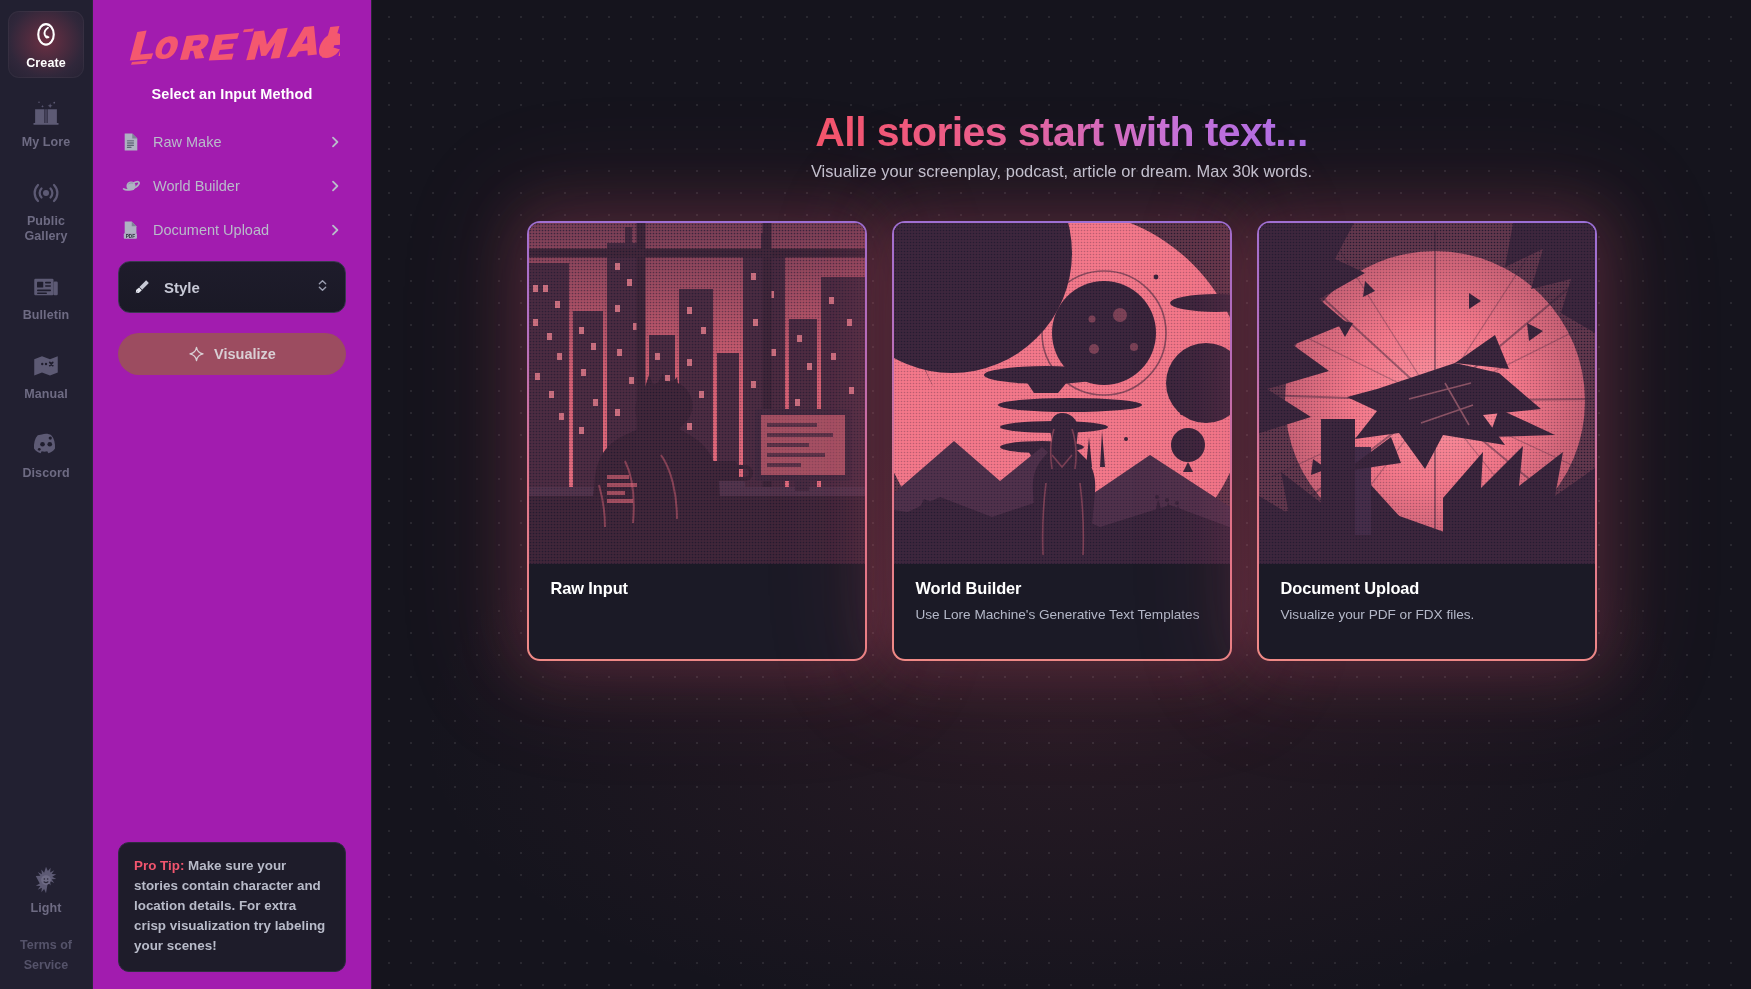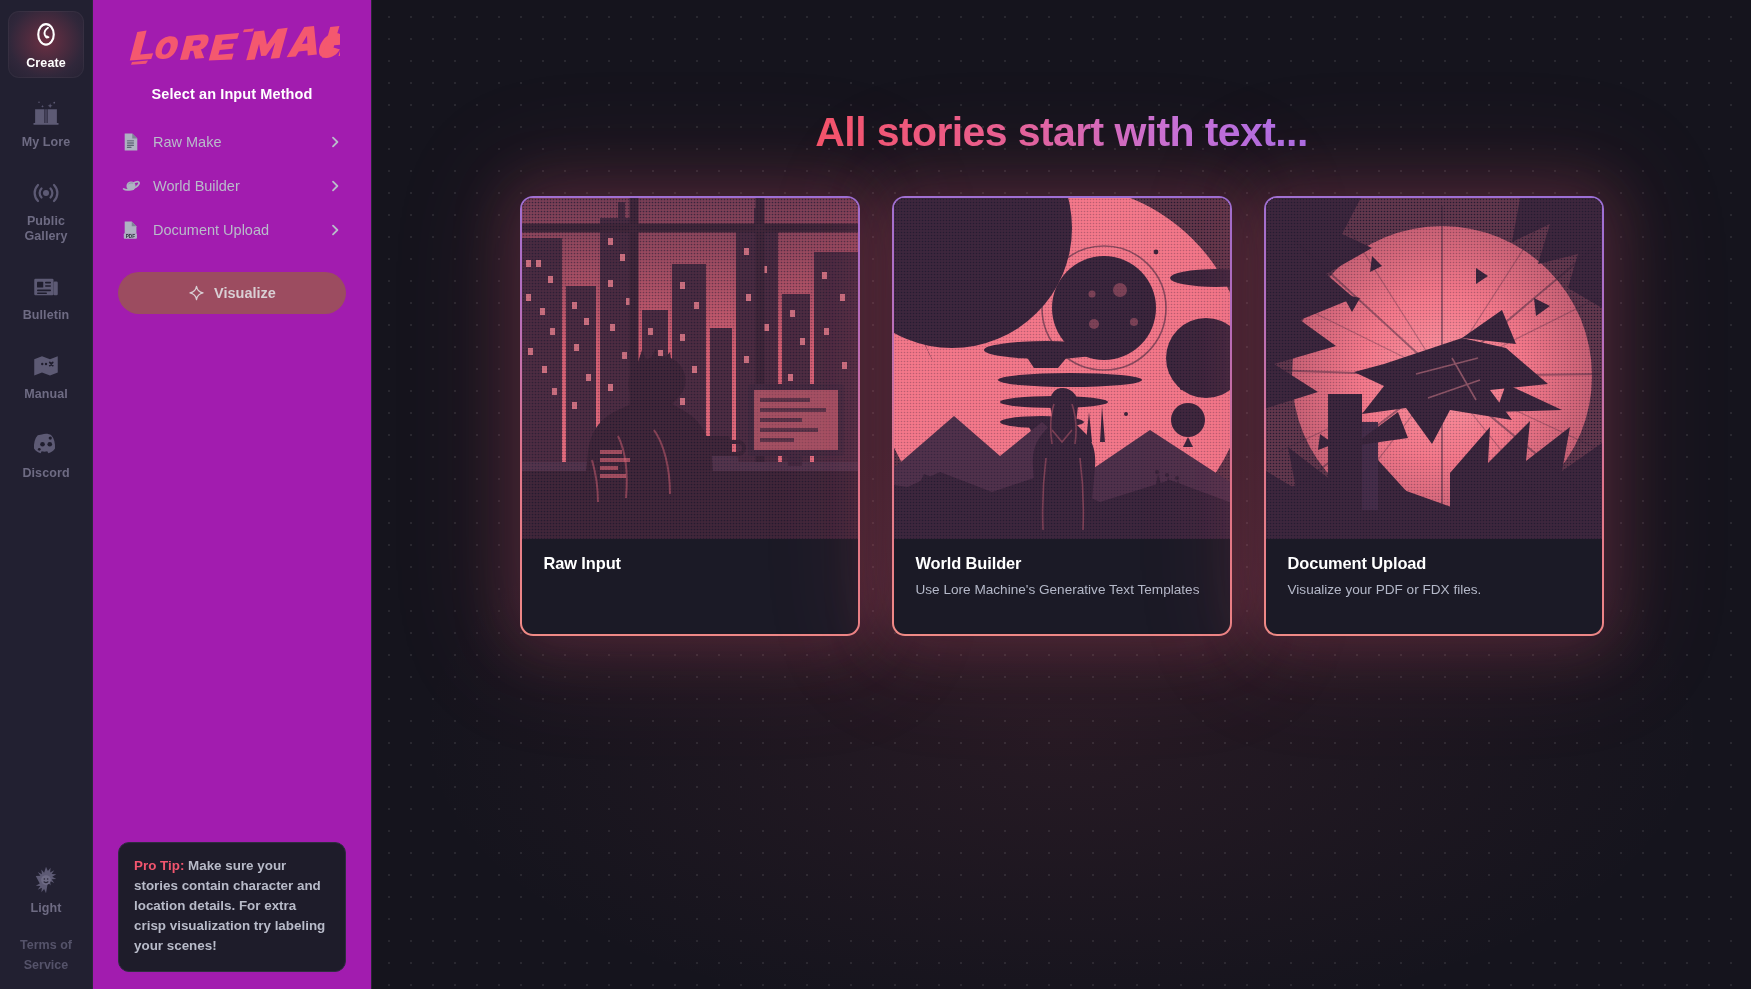--- a/index.html
+++ b/index.html
@@ -109,21 +109,21 @@
     font-size: 41px; font-weight: 700; letter-spacing: -.6px; line-height: 48px;
     background: linear-gradient(90deg,#f4556b 0%, #ec5f8d 34%, #c872d8 72%, #ab6ee8 100%);
     -webkit-background-clip: text; background-clip: text; color: transparent;
     display: inline-block;
   }
   .hero h2 {
     margin-top: 6px; font-size: 16.4px; font-weight: 400; color: #c3c7d4; letter-spacing: .05px;
   }
 
   .cards {
-    position: relative; display: flex; justify-content: center; gap: 32px;
+    position: relative; display: flex; justify-content: center; gap: 25px;
     margin-top: 40px;
   }
   .card {
     width: 340px; height: 440px; border-radius: 13px; cursor: pointer;
     padding: 2px; position: relative;
     background: linear-gradient(185deg,#9b6fd6 0%, #b56fbf 30%, #e0758a 62%, #f08a86 100%);
     box-shadow: 0 0 58px 12px rgba(226,92,118,.20), 0 0 110px 30px rgba(226,92,118,.10);
   }
   .card-inner {
     width: 100%; height: 100%; border-radius: 11px; overflow: hidden;
@@ -328,20 +328,36 @@
         </svg>
       </span>
       <span class="mlabel">Document Upload</span>
       <span class="chev">
         <svg viewBox="0 0 14 14" fill="none" stroke="#b9bcca" stroke-width="1.8" stroke-linecap="round" stroke-linejoin="round">
             <path d="M5 2.6L9.4 7 5 11.4"></path>
           </svg>
       </span>
     </div>
 
+    <div class="style-select">
+      <span class="mico">
+        <svg viewBox="0 0 20 20" width="18" height="18" fill="none">
+          <path d="M14.6 2.6l3 3-7.4 7.4-3-3z" fill="#c7c9d6"></path>
+          <path d="M6.8 10.6l3 3-3.4 3.2-3.2-.3.2-3.1z" fill="#e4e6ee"></path>
+          <path d="M3.4 16.5l1.4-1.4" stroke="#8d90a2" stroke-width="1" stroke-linecap="round"></path>
+        </svg>
+      </span>
+      <span class="slabel">Style</span>
+      <span class="chev">
+        <svg viewBox="0 0 14 16" width="13" height="15" fill="none" stroke="#9a9db0" stroke-width="1.5" stroke-linecap="round" stroke-linejoin="round">
+          <path d="M3.6 6.2L7 2.8l3.4 3.4"></path>
+            <path d="M3.6 9.8L7 13.2l3.4-3.4"></path>
+        </svg>
+      </span>
+    </div>
 
     <button class="viz-btn">
       <span style="display:flex">
         <svg viewBox="0 0 18 18" width="17" height="17" fill="none" stroke="#d9cfd4" stroke-width="1.35" stroke-linejoin="round">
           <path d="M9 1.4c.7 4 2.9 6.2 6.9 7-4 .8-6.2 3-6.9 7-.7-4-2.9-6.2-6.9-7 4-.8 6.2-3 6.9-7z"></path>
         </svg>
       </span>
       <span>Visualize</span>
     </button>
 
@@ -352,20 +368,21 @@
         <span class="pt">Pro Tip:</span><span> Make sure your stories contain character and location details. For extra crisp visualization try labeling your scenes!</span>
       </p>
     </div>
   </aside>
 
   <main class="main">
     <div class="dots"></div>
 
     <section class="hero">
       <h1>All stories start with text...</h1>
+      <h2>Visualize your screenplay, podcast, article or dream. Max 30k words.</h2>
     </section>
 
     <section class="cards">
 
       <div class="card">
         <div class="card-inner">
           <div class="art">
             <svg viewBox="0 0 336 341" preserveAspectRatio="xMidYMid slice">
               <defs>
                 <pattern id="ht1" width="3" height="3" patternUnits="userSpaceOnUse">

